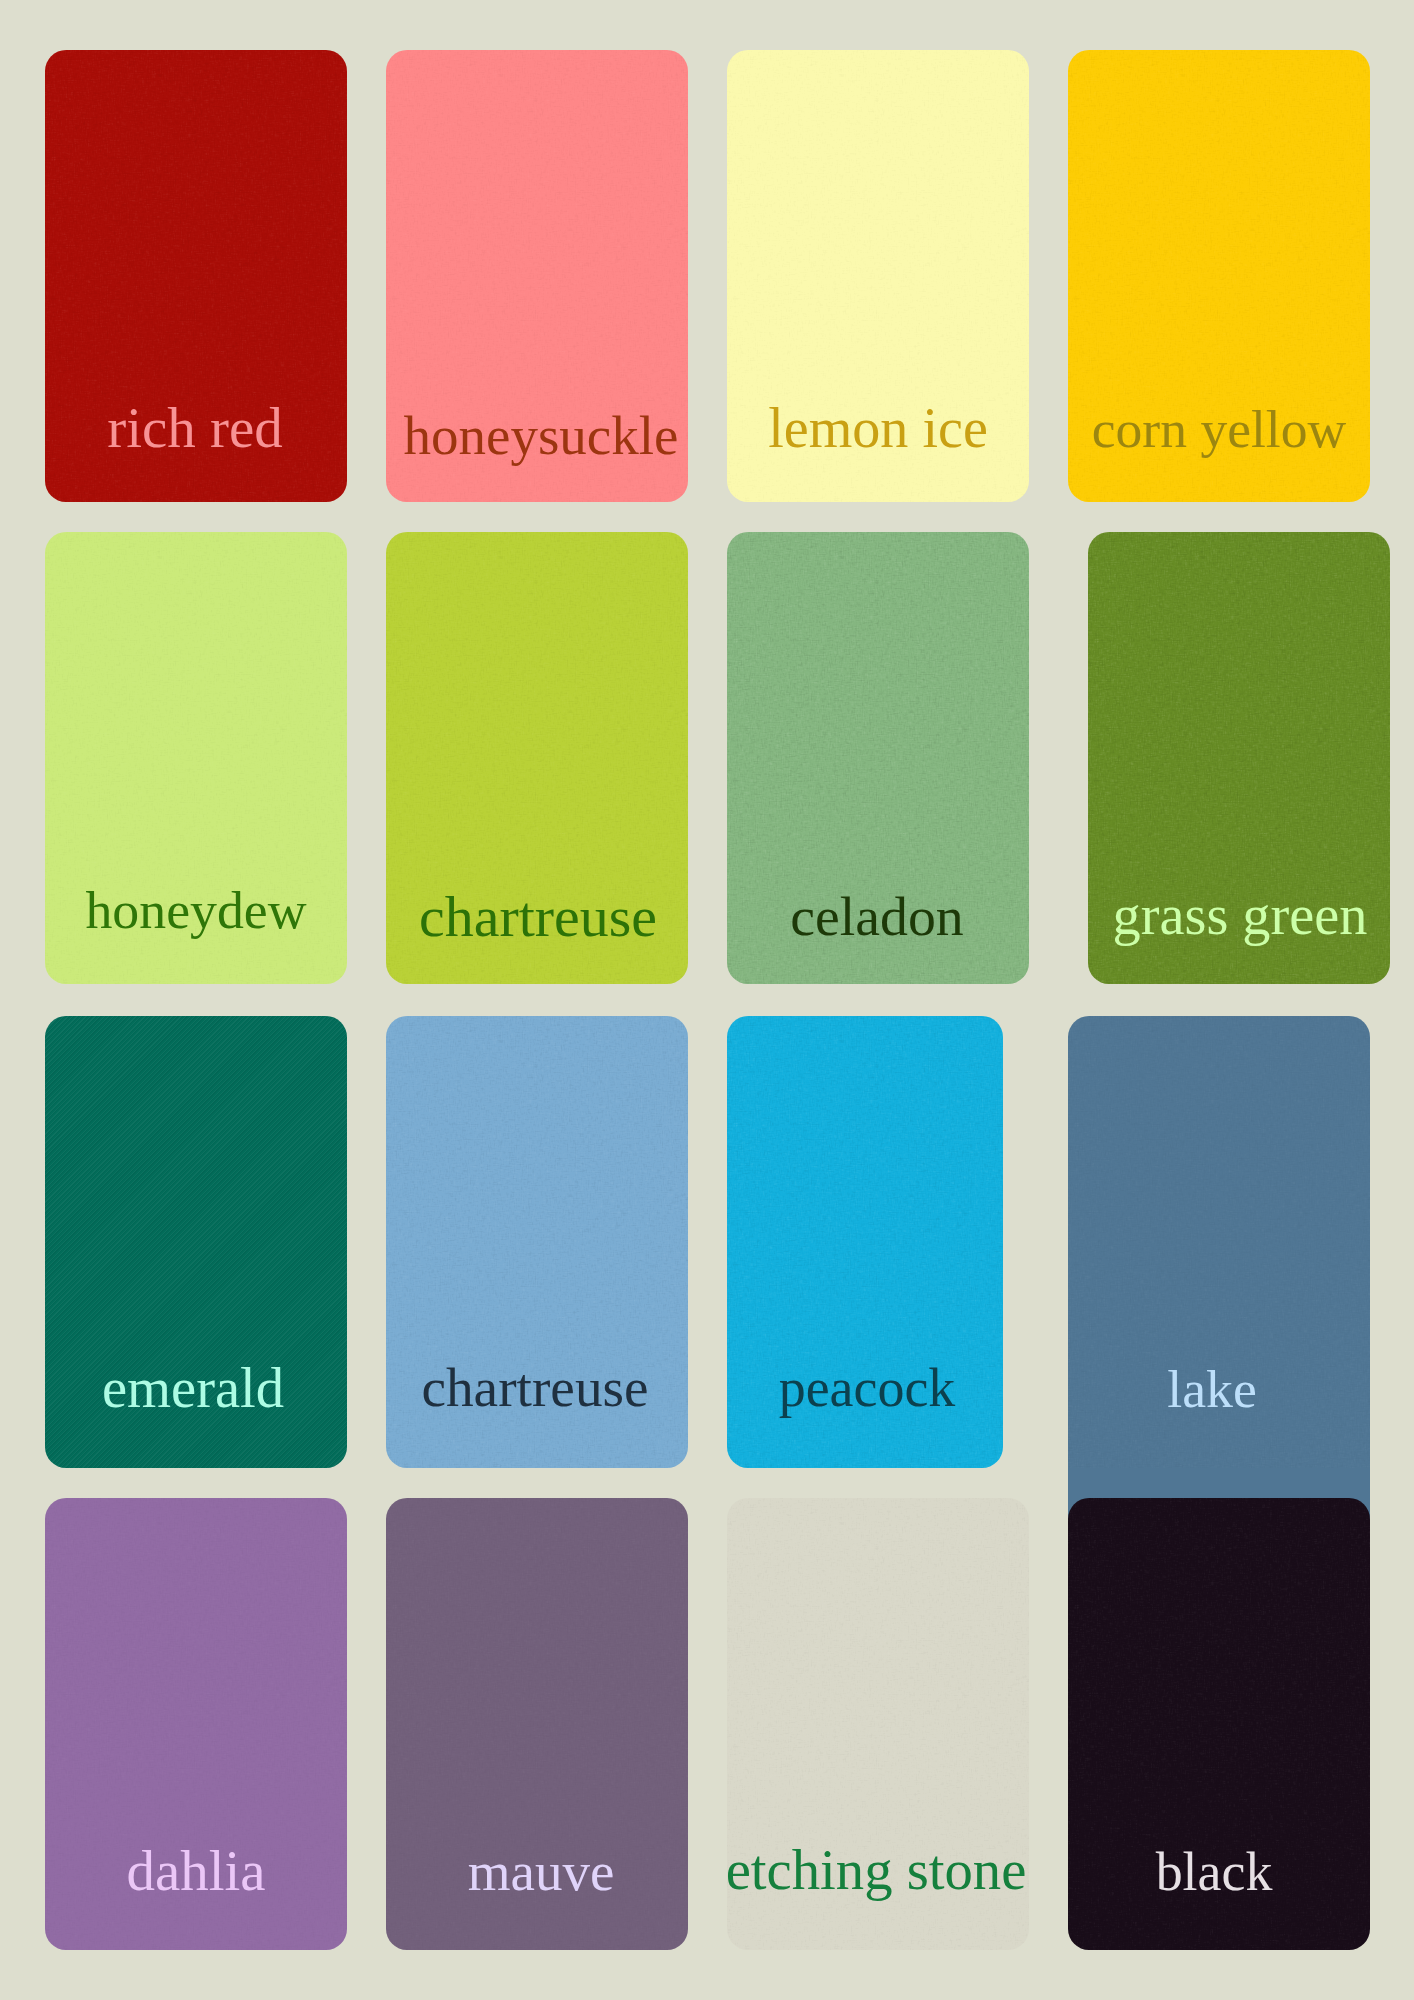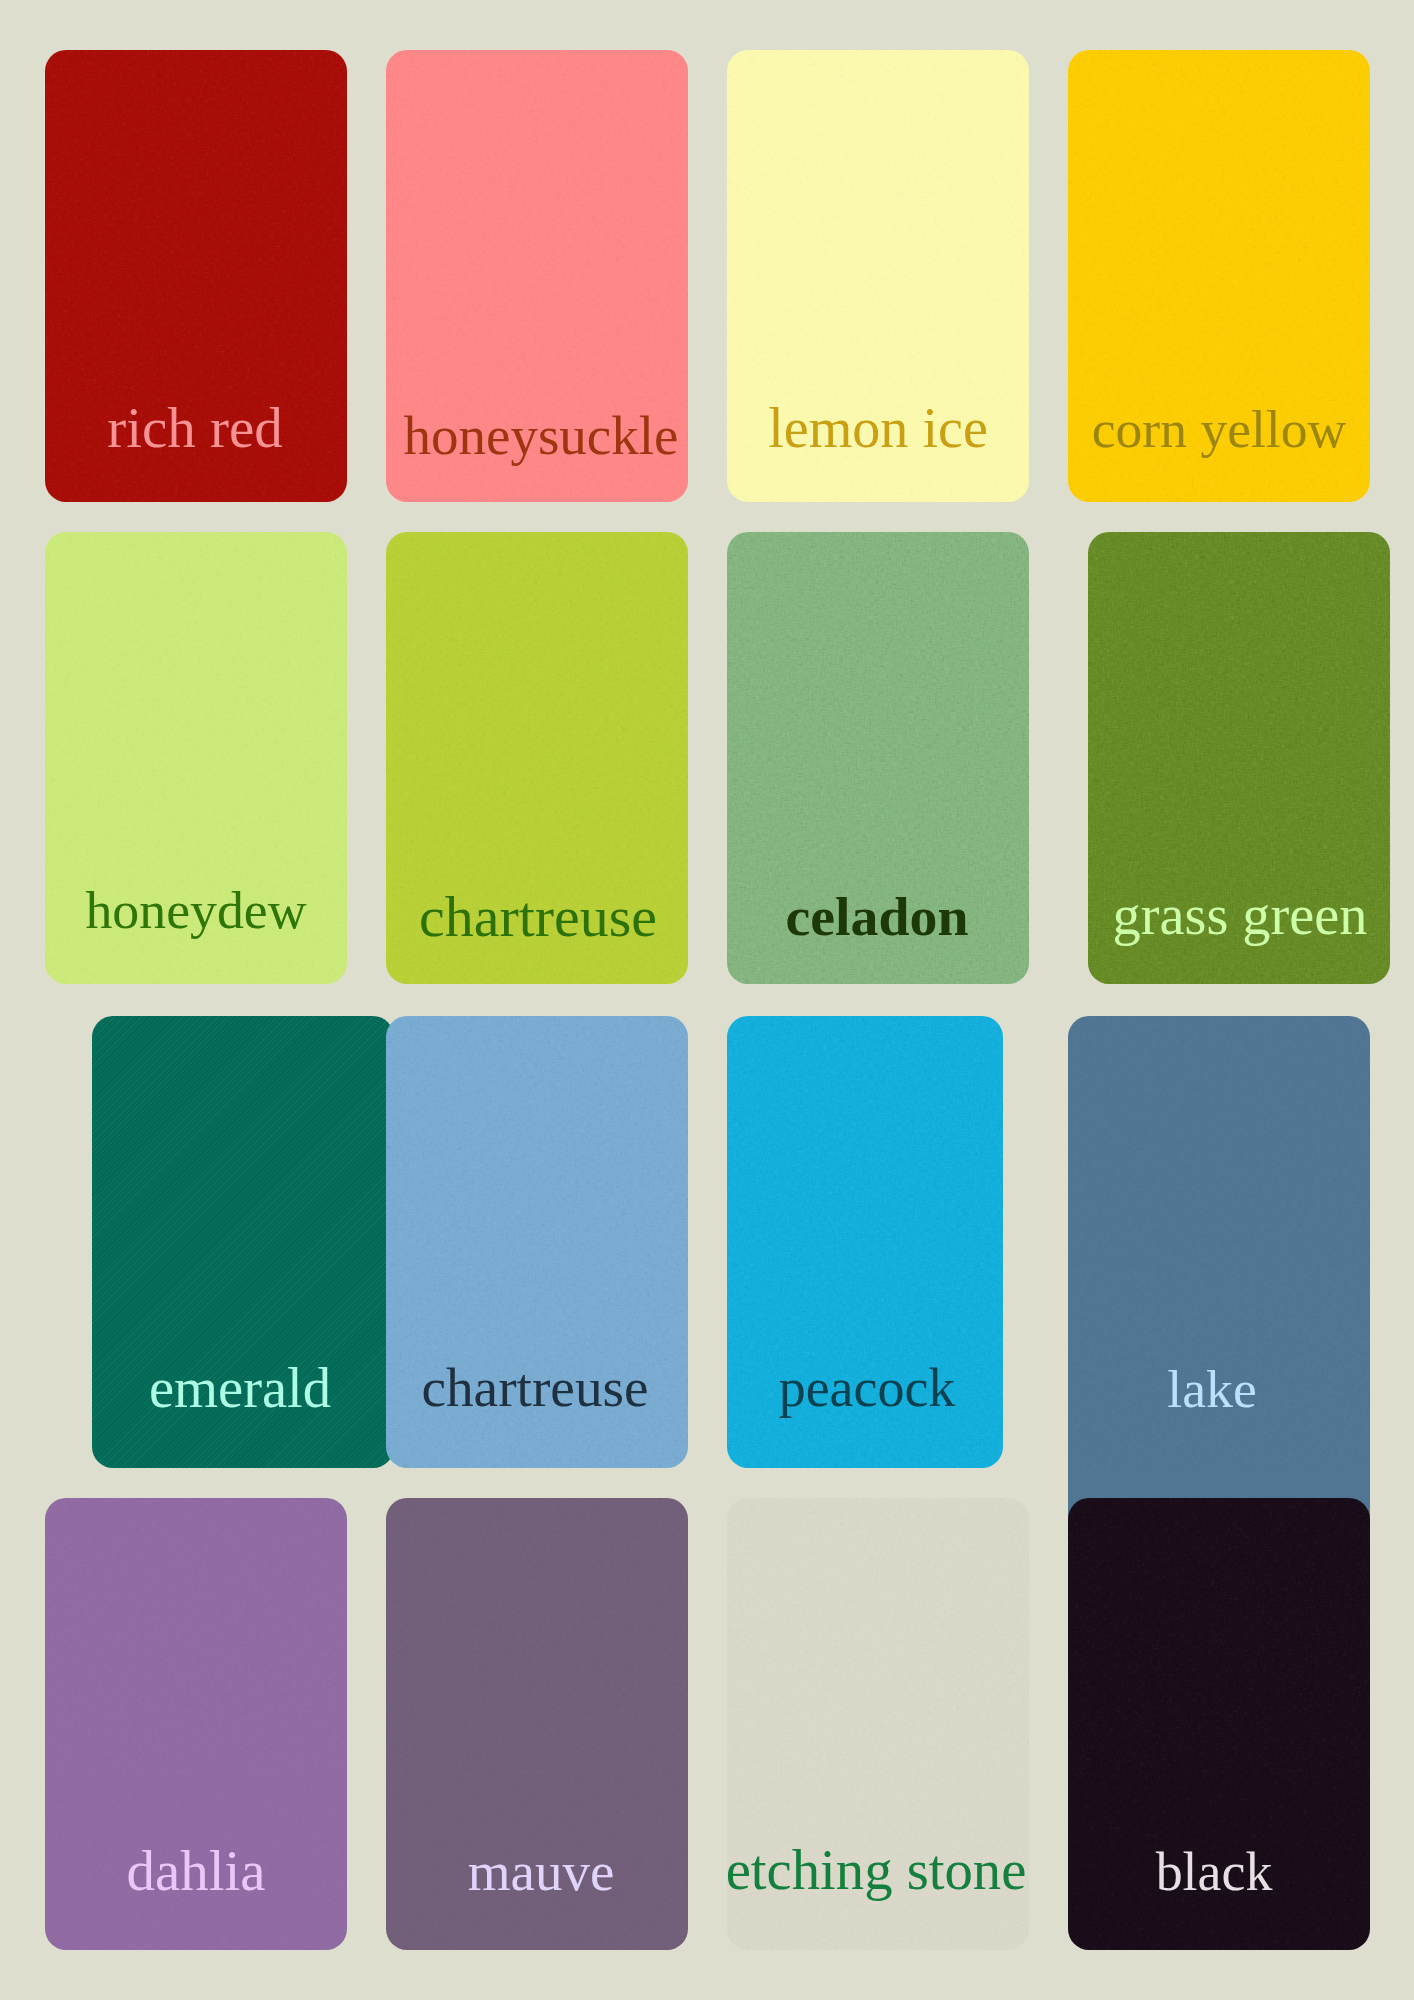--- a/index.html
+++ b/index.html
@@ -94,37 +94,37 @@
       <div class="label" style="color:#2f7608;font-size:53.8px;top:352.46px;transform:translateX(0px)">honeydew</div>
     </div>
     <div class="swatch" style="left: 386px; top: 532px; width: 302px; height: 452px; border-radius: 21px;">
       <div class="fill" style="background:#b9d136"></div>
       <svg class="weave" width="302" height="452" style="opacity:0.36">
         <rect width="302" height="452" filter="url(#lnD)"></rect>
         <rect width="302" height="452" filter="url(#lnL)"></rect>
       </svg>
       <div class="label" style="color:#2c7208;font-size:57.9px;top:356.18px;transform:translateX(1px)">chartreuse</div>
     </div>
-    <div class="swatch" style="left: 727px; top: 532px; width: 302px; height: 452px; border-radius: 21px; font-weight: bold;">
+    <div class="swatch" style="left: 727px; top: 532px; width: 302px; height: 452px; border-radius: 21px;">
       <div class="fill" style="background:#85b680"></div>
       <svg class="weave" width="302" height="452" style="opacity:0.7">
         <rect width="302" height="452" filter="url(#lnD)"></rect>
         <rect width="302" height="452" filter="url(#lnL)"></rect>
       </svg>
       <div class="label" style="color:#1d3908;font-size:55.8px;top:356.86px;transform:translateX(-1px)">celadon</div>
     </div>
     <div class="swatch" style="left: 1068px; top: 532px; width: 302px; height: 452px; border-radius: 21px; margin-left: 20px;">
       <div class="fill" style="background:#678c25"></div>
       <svg class="weave" width="302" height="452" style="opacity:0.72">
         <rect width="302" height="452" filter="url(#lnD)"></rect>
         <rect width="302" height="452" filter="url(#lnL)"></rect>
       </svg>
       <div class="label" style="color:#ccffa8;font-size:56.3px;top:355.46px;transform:translateX(1px)">grass green</div>
     </div>
-    <div class="swatch" style="left: 45px; top: 1016px; width: 302px; height: 452px; border-radius: 21px; margin-left: 47px;">
+    <div class="swatch" style="left: 45px; top: 1016px; width: 302px; height: 452px; border-radius: 21px;">
       <div class="fill" style="background:#026c59"></div>
       <div class="twill" style="opacity:0.55"></div>
       <div class="label" style="color:#adfce4;font-size:56.6px;top:344.22px;transform:translateX(-3px)">emerald</div>
     </div>
     <div class="swatch" style="left: 386px; top: 1016px; width: 302px; height: 452px; border-radius: 21px;">
       <div class="fill" style="background:#7aacd2"></div>
       <svg class="weave" width="302" height="452" style="opacity:0.45">
         <rect width="302" height="452" filter="url(#lnD)"></rect>
         <rect width="302" height="452" filter="url(#lnL)"></rect>
       </svg>

